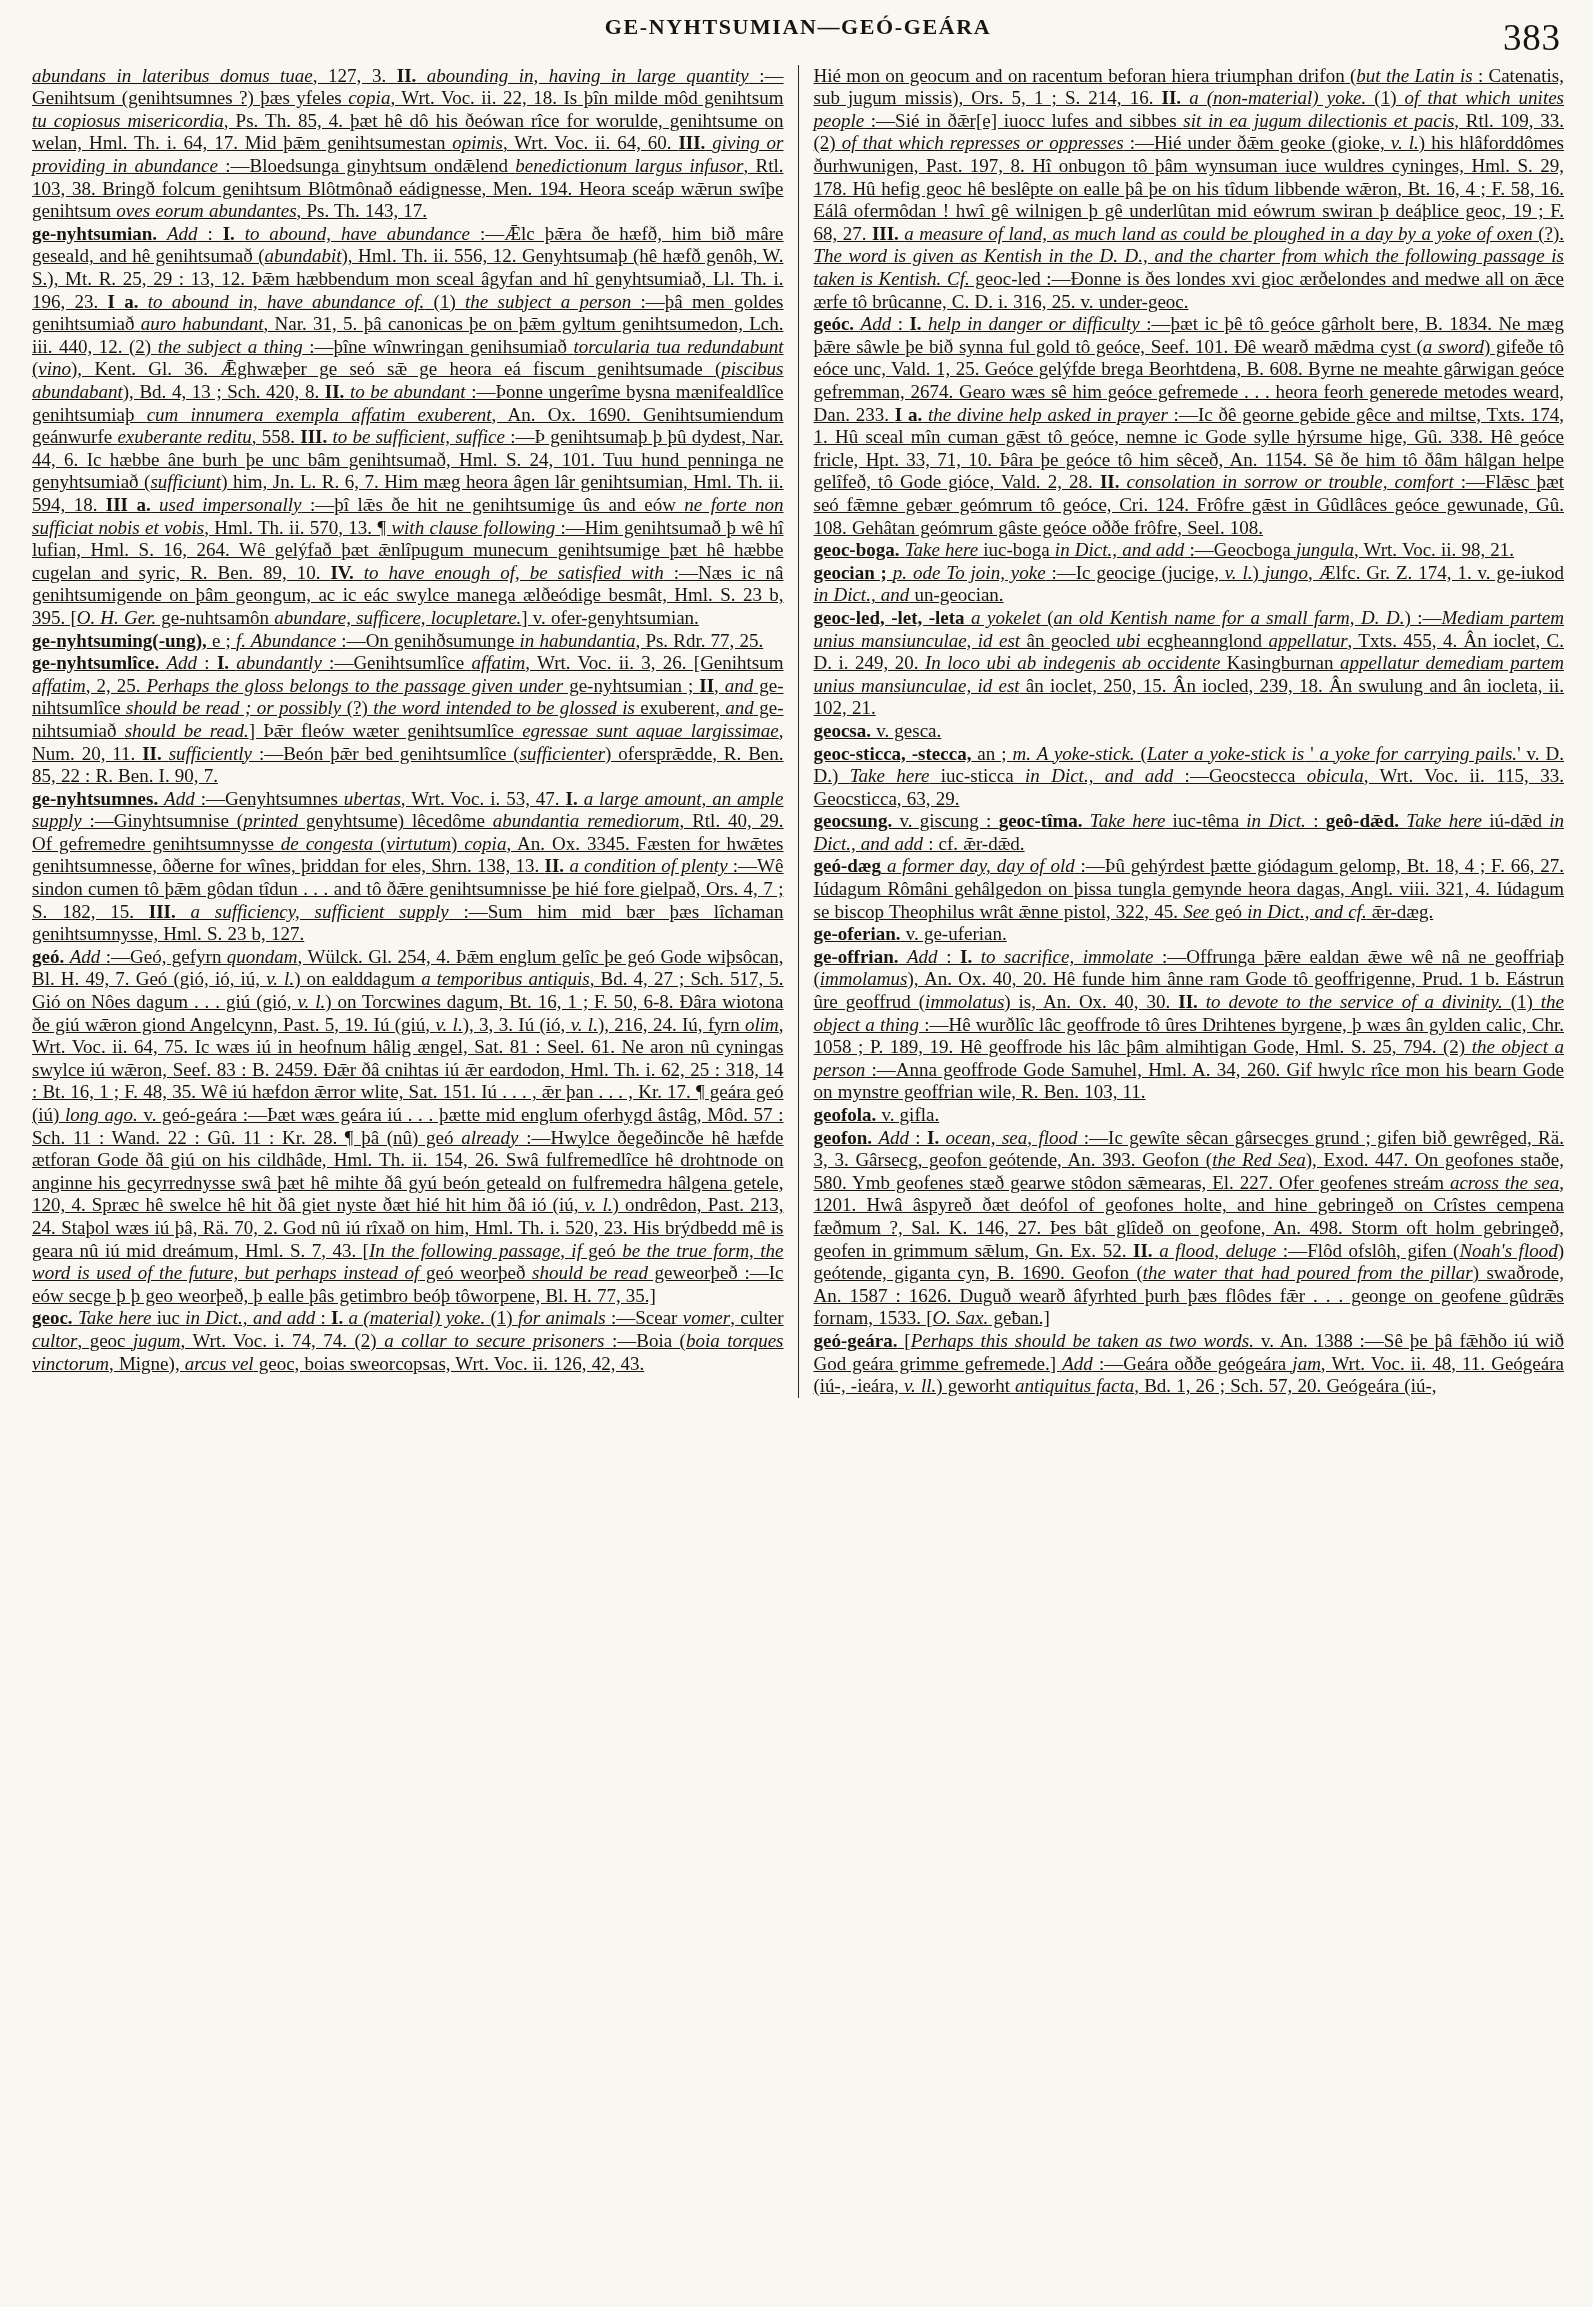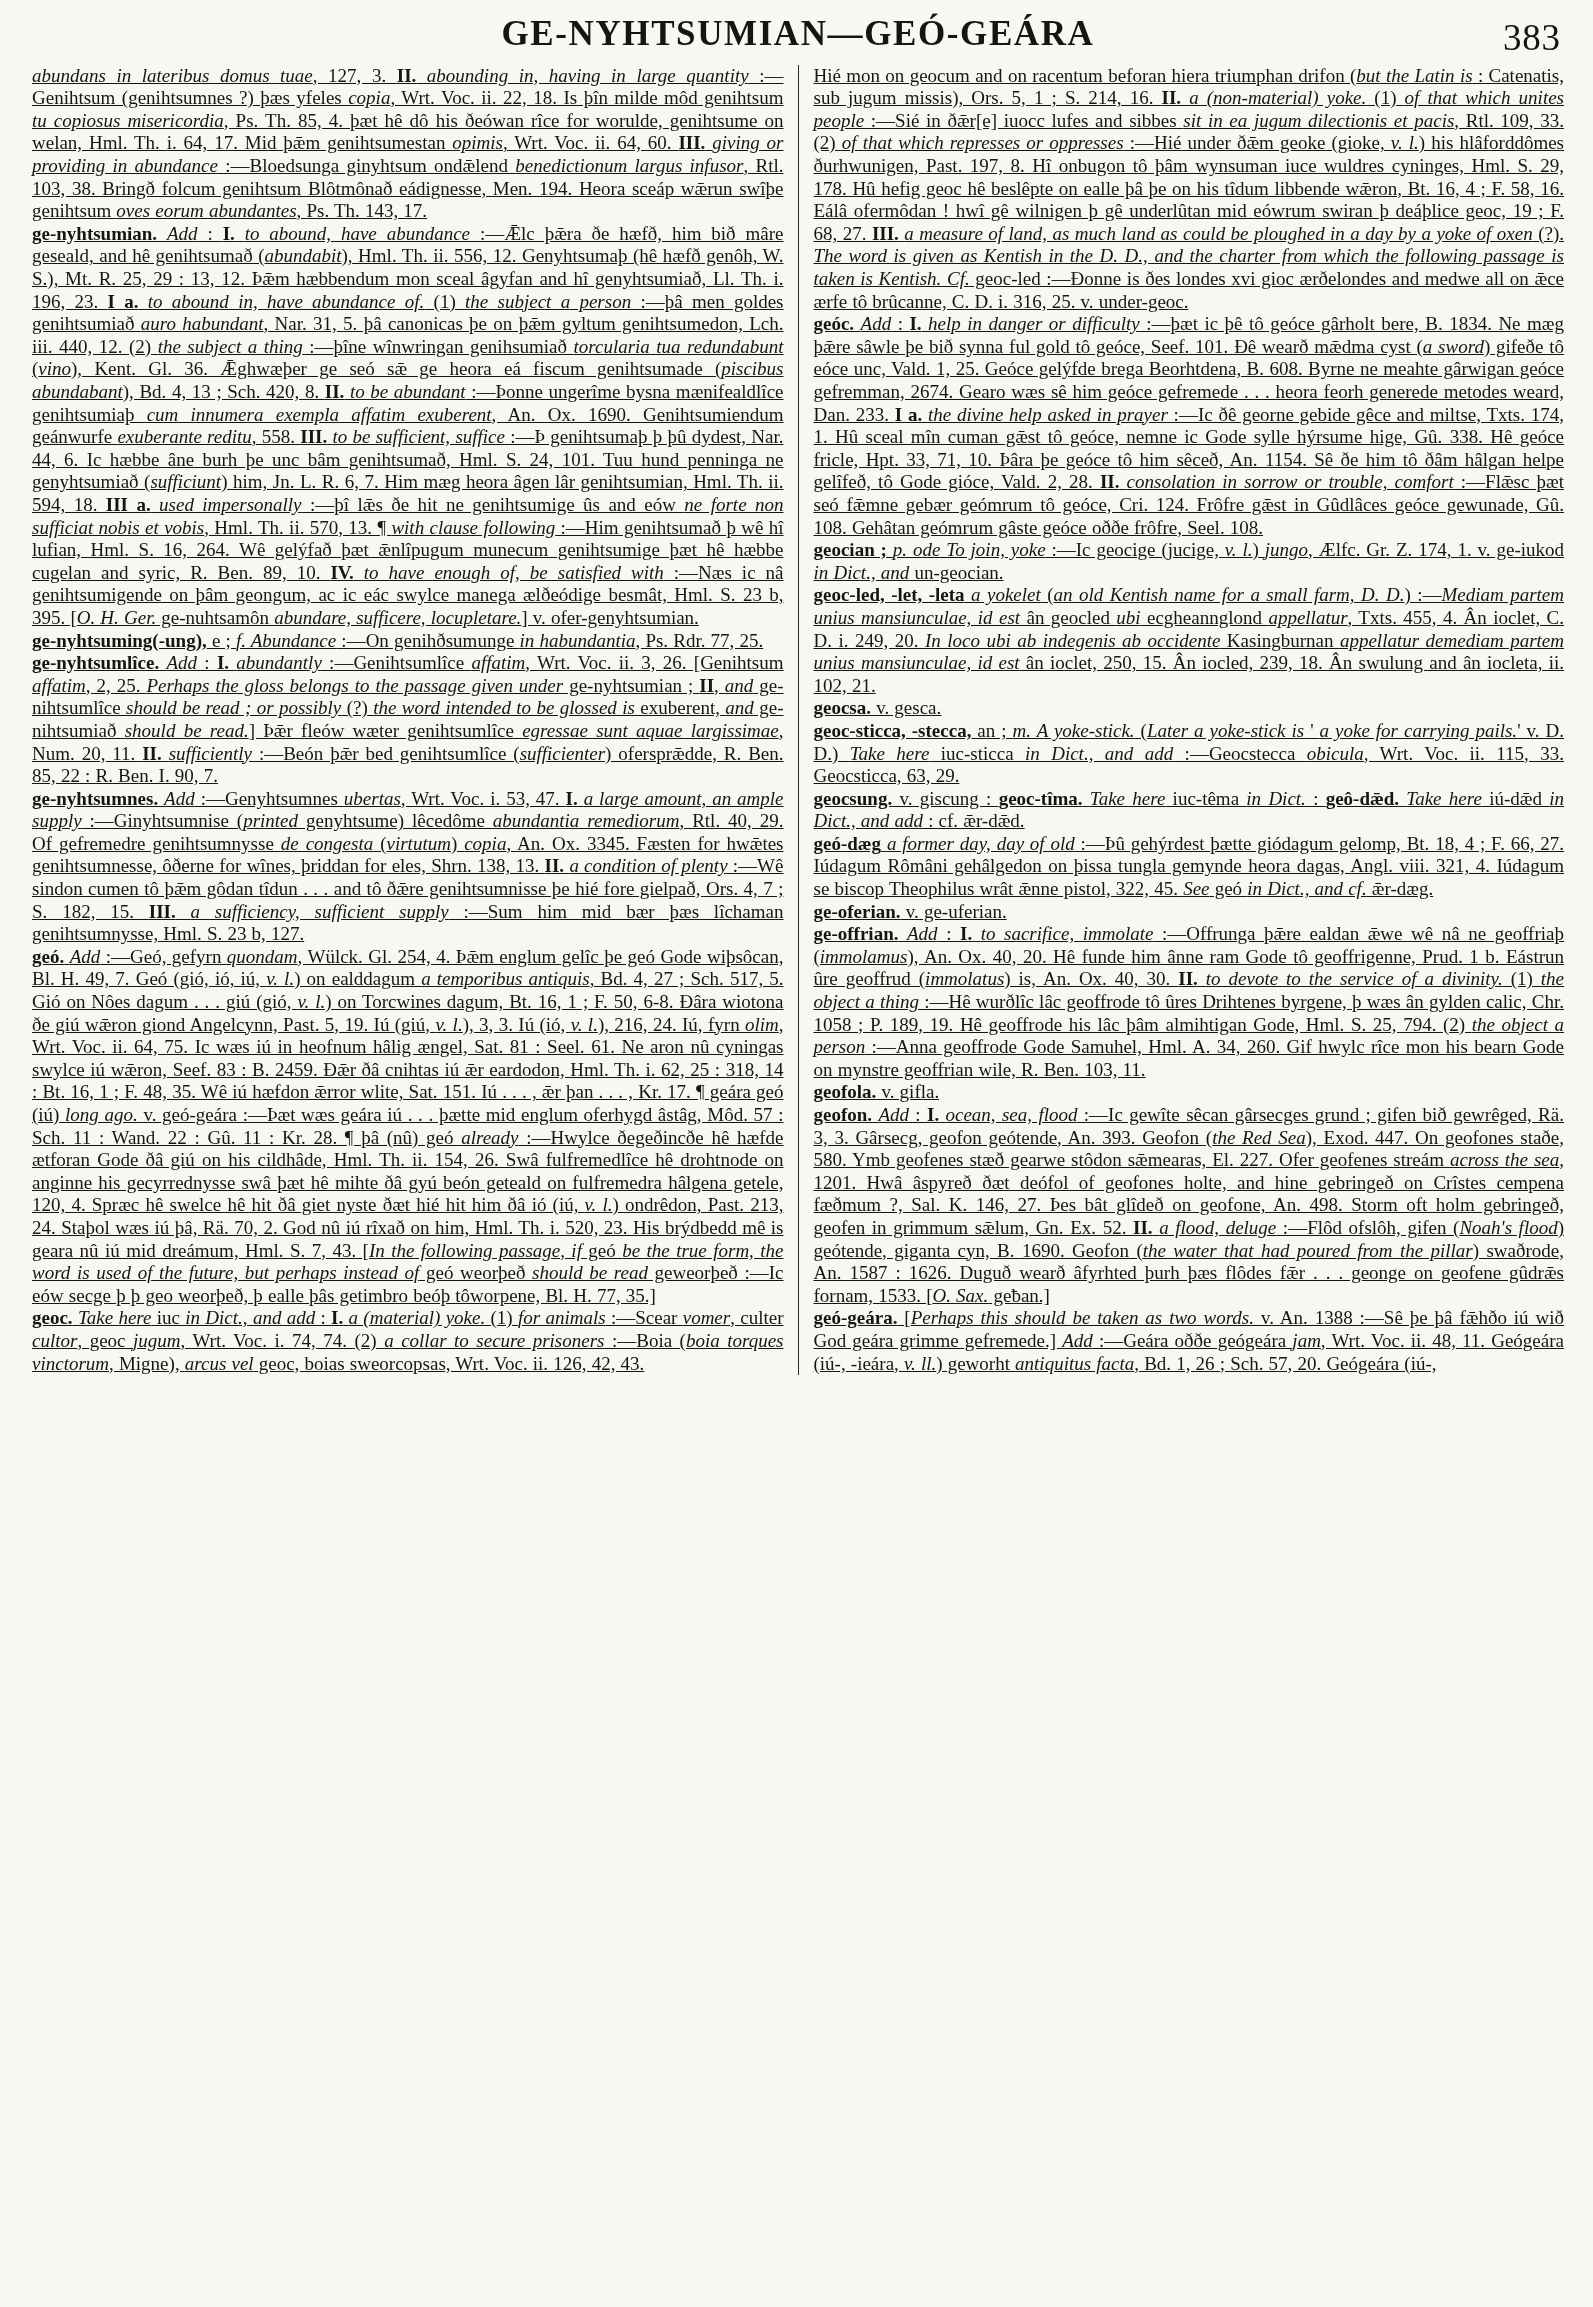--- a/index.html
+++ b/index.html
@@ -19,21 +19,21 @@
   }
   .running-head {
     position: relative;
     height: 47px;
     margin-bottom: 8px;
   }
   .head-title {
     position: absolute;
     left: 0; right: 0;
     text-align: center;
-    font-size: 35px;
+    font-size: 22px;
     font-weight: bold;
     letter-spacing: 1.6px;
     top: 4.8px;
   }
   .page-num {
     position: absolute;
     right: 3.2px;
     top: 6.5px;
     font-size: 37px;
     letter-spacing: 0.8px;
@@ -71,20 +71,21 @@
         <p class="entry"><b class="hw">ge-nyhtsumian.</b> <i>Add</i> : <b>I.</b> <i>to abound, have abundance</i> :—Ǣlc þǣra ðe hæfð, him bið mâre geseald, and hê genihtsumað (<i>abundabit</i>), Hml. Th. ii. 556, 12. Genyhtsumaþ (hê hæfð genôh, W. S.), Mt. R. 25, 29 : 13, 12. Þǣm hæbbendum mon sceal âgyfan and hî genyhtsumiað, Ll. Th. i. 196, 23. <b>I a.</b> <i>to abound in, have abundance of.</i> (1) <i>the subject a person</i> :—þâ men goldes genihtsumiað <i>auro habundant</i>, Nar. 31, 5. þâ canonicas þe on þǣm gyltum genihtsumedon, Lch. iii. 440, 12. (2) <i>the subject a thing</i> :—þîne wînwringan genihsumiað <i>torcularia tua redundabunt</i> (<i>vino</i>), Kent. Gl. 36. Ǣghwæþer ge seó sǣ ge heora eá fiscum genihtsumade (<i>piscibus abundabant</i>), Bd. 4, 13 ; Sch. 420, 8. <b>II.</b> <i>to be abundant</i> :—Þonne ungerîme bysna mænifealdlîce genihtsumiaþ <i>cum innumera exempla affatim exuberent</i>, An. Ox. 1690. Genihtsumiendum geánwurfe <i>exuberante reditu</i>, 558. <b>III.</b> <i>to be sufficient, suffice</i> :—Þ genihtsumaþ þ þû dydest, Nar. 44, 6. Ic hæbbe âne burh þe unc bâm genihtsumað, Hml. S. 24, 101. Tuu hund penninga ne genyhtsumiað (<i>sufficiunt</i>) him, Jn. L. R. 6, 7. Him mæg heora âgen lâr genihtsumian, Hml. Th. ii. 594, 18. <b>III a.</b> <i>used impersonally</i> :—þî lǣs ðe hit ne genihtsumige ûs and eów <i>ne forte non sufficiat nobis et vobis</i>, Hml. Th. ii. 570, 13. ¶ <i>with clause following</i> :—Him genihtsumað þ wê hî lufian, Hml. S. 16, 264. Wê gelýfað þæt ǣnlîpugum munecum genihtsumige þæt hê hæbbe cugelan and syric, R. Ben. 89, 10. <b>IV.</b> <i>to have enough of, be satisfied with</i> :—Næs ic nâ genihtsumigende on þâm geongum, ac ic eác swylce manega ælðeódige besmât, Hml. S. 23 b, 395. [<i>O. H. Ger.</i> ge-nuhtsamôn <i>abundare, sufficere, locupletare.</i>] v. ofer-genyhtsumian.</p>
         <p class="entry"><b class="hw">ge-nyhtsuming(-ung),</b> e ; <i>f. Abundance</i> :—On genihðsumunge <i>in habundantia</i>, Ps. Rdr. 77, 25.</p>
         <p class="entry"><b class="hw">ge-nyhtsumlîce.</b> <i>Add</i> : <b>I.</b> <i>abundantly</i> :—Genihtsumlîce <i>affatim</i>, Wrt. Voc. ii. 3, 26. [Genihtsum <i>affatim</i>, 2, 25. <i>Perhaps the gloss belongs to the passage given under</i> ge-nyhtsumian ; <b>II</b>, <i>and</i> ge-nihtsumlîce <i>should be read ; or possibly</i> (?) <i>the word intended to be glossed is</i> exuberent, <i>and</i> ge-nihtsumiað <i>should be read.</i>] Þǣr fleów wæter genihtsumlîce <i>egressae sunt aquae largissimae</i>, Num. 20, 11. <b>II.</b> <i>sufficiently</i> :—Beón þǣr bed genihtsumlîce (<i>sufficienter</i>) ofersprǣdde, R. Ben. 85, 22 : R. Ben. I. 90, 7.</p>
         <p class="entry"><b class="hw">ge-nyhtsumnes.</b> <i>Add</i> :—Genyhtsumnes <i>ubertas</i>, Wrt. Voc. i. 53, 47. <b>I.</b> <i>a large amount, an ample supply</i> :—Ginyhtsumnise (<i>printed</i> genyhtsume) lêcedôme <i>abundantia remediorum</i>, Rtl. 40, 29. Of gefremedre genihtsumnysse <i>de congesta</i> (<i>virtutum</i>) <i>copia</i>, An. Ox. 3345. Fæsten for hwǣtes genihtsumnesse, ôðerne for wînes, þriddan for eles, Shrn. 138, 13. <b>II.</b> <i>a condition of plenty</i> :—Wê sindon cumen tô þǣm gôdan tîdun . . . and tô ðǣre genihtsumnisse þe hié fore gielpað, Ors. 4, 7 ; S. 182, 15. <b>III.</b> <i>a sufficiency, sufficient supply</i> :—Sum him mid bær þæs lîchaman genihtsumnysse, Hml. S. 23 b, 127.</p>
         <p class="entry"><b class="hw">geó.</b> <i>Add</i> :—Geó, gefyrn <i>quondam</i>, Wülck. Gl. 254, 4. Þǣm englum gelîc þe geó Gode wiþsôcan, Bl. H. 49, 7. Geó (gió, ió, iú, <i>v. l.</i>) on ealddagum <i>a temporibus antiquis</i>, Bd. 4, 27 ; Sch. 517, 5. Gió on Nôes dagum . . . giú (gió, <i>v. l.</i>) on Torcwines dagum, Bt. 16, 1 ; F. 50, 6-8. Ðâra wiotona ðe giú wǣron giond Angelcynn, Past. 5, 19. Iú (giú, <i>v. l.</i>), 3, 3. Iú (ió, <i>v. l.</i>), 216, 24. Iú, fyrn <i>olim</i>, Wrt. Voc. ii. 64, 75. Ic wæs iú in heofnum hâlig ængel, Sat. 81 : Seel. 61. Ne aron nû cyningas swylce iú wǣron, Seef. 83 : B. 2459. Ðǣr ðâ cnihtas iú ǣr eardodon, Hml. Th. i. 62, 25 : 318, 14 : Bt. 16, 1 ; F. 48, 35. Wê iú hæfdon ǣrror wlite, Sat. 151. Iú . . . , ǣr þan . . . , Kr. 17. ¶ geára geó (iú) <i>long ago.</i> v. geó-geára :—Þæt wæs geára iú . . . þætte mid englum oferhygd âstâg, Môd. 57 : Sch. 11 : Wand. 22 : Gû. 11 : Kr. 28. ¶ þâ (nû) geó <i>already</i> :—Hwylce ðegeðincðe hê hæfde ætforan Gode ðâ giú on his cildhâde, Hml. Th. ii. 154, 26. Swâ fulfremedlîce hê drohtnode on anginne his gecyrrednysse swâ þæt hê mihte ðâ gyú beón geteald on fulfremedra hâlgena getele, 120, 4. Spræc hê swelce hê hit ðâ giet nyste ðæt hié hit him ðâ ió (iú, <i>v. l.</i>) ondrêdon, Past. 213, 24. Staþol wæs iú þâ, Rä. 70, 2. God nû iú rîxað on him, Hml. Th. i. 520, 23. His brýdbedd mê is geara nû iú mid dreámum, Hml. S. 7, 43. [<i>In the following passage, if</i> geó <i>be the true form, the word is used of the future, but perhaps instead of</i> geó weorþeð <i>should be read</i> geweorþeð :—Ic eów secge þ þ geo weorþeð, þ ealle þâs getimbro beóþ tôworpene, Bl. H. 77, 35.]</p>
         <p class="entry"><b class="hw">geoc.</b> <i>Take here</i> iuc <i>in Dict., and add</i> : <b>I.</b> <i>a (material) yoke.</i> (1) <i>for animals</i> :—Scear <i>vomer</i>, culter <i>cultor</i>, geoc <i>jugum</i>, Wrt. Voc. i. 74, 74. (2) <i>a collar to secure prisoners</i> :—Boia (<i>boia torques vinctorum</i>, Migne), <i>arcus vel</i> geoc, boias sweorcopsas, Wrt. Voc. ii. 126, 42, 43.</p>
       </div>
     <div class="col col-right">
         <p class="entry">Hié mon on geocum and on racentum beforan hiera triumphan drifon (<i>but the Latin is</i> : Catenatis, sub jugum missis), Ors. 5, 1 ; S. 214, 16. <b>II.</b> <i>a (non-material) yoke.</i> (1) <i>of that which unites people</i> :—Sié in ðǣr[e] iuocc lufes and sibbes <i>sit in ea jugum dilectionis et pacis</i>, Rtl. 109, 33. (2) <i>of that which represses or oppresses</i> :—Hié under ðǣm geoke (gioke, <i>v. l.</i>) his hlâforddômes ðurhwunigen, Past. 197, 8. Hî onbugon tô þâm wynsuman iuce wuldres cyninges, Hml. S. 29, 178. Hû hefig geoc hê beslêpte on ealle þâ þe on his tîdum libbende wǣron, Bt. 16, 4 ; F. 58, 16. Eálâ ofermôdan ! hwî gê wilnigen þ gê underlûtan mid eówrum swiran þ deáþlice geoc, 19 ; F. 68, 27. <b>III.</b> <i>a measure of land, as much land as could be ploughed in a day by a yoke of oxen</i> (?). <i>The word is given as Kentish in the D. D., and the charter from which the following passage is taken is Kentish. Cf.</i> geoc-led :—Ðonne is ðes londes xvi gioc ærðelondes and medwe all on ǣce ærfe tô brûcanne, C. D. i. 316, 25. v. under-geoc.</p>
         <p class="entry"><b class="hw">geóc.</b> <i>Add</i> : <b>I.</b> <i>help in danger or difficulty</i> :—þæt ic þê tô geóce gârholt bere, B. 1834. Ne mæg þǣre sâwle þe bið synna ful gold tô geóce, Seef. 101. Ðê wearð mǣdma cyst (<i>a sword</i>) gifeðe tô eóce unc, Vald. 1, 25. Geóce gelýfde brega Beorhtdena, B. 608. Byrne ne meahte gârwigan geóce gefremman, 2674. Gearo wæs sê him geóce gefremede . . . heora feorh generede metodes weard, Dan. 233. <b>I a.</b> <i>the divine help asked in prayer</i> :—Ic ðê georne gebide gêce and miltse, Txts. 174, 1. Hû sceal mîn cuman gǣst tô geóce, nemne ic Gode sylle hýrsume hige, Gû. 338. Hê geóce fricle, Hpt. 33, 71, 10. Þâra þe geóce tô him sêceð, An. 1154. Sê ðe him tô ðâm hâlgan helpe gelîfeð, tô Gode gióce, Vald. 2, 28. <b>II.</b> <i>consolation in sorrow or trouble, comfort</i> :—Flǣsc þæt seó fǣmne gebær geómrum tô geóce, Cri. 124. Frôfre gǣst in Gûdlâces geóce gewunade, Gû. 108. Gehâtan geómrum gâste geóce oððe frôfre, Seel. 108.</p>
+        <p class="entry"><b class="hw">geoc-boga.</b> <i>Take here</i> iuc-boga <i>in Dict., and add</i> :—Geocboga <i>jungula</i>, Wrt. Voc. ii. 98, 21.</p>
         <p class="entry"><b class="hw">geocian ;</b> <i>p. ode To join, yoke</i> :—Ic geocige (jucige, <i>v. l.</i>) <i>jungo</i>, Ælfc. Gr. Z. 174, 1. v. ge-iukod <i>in Dict., and</i> un-geocian.</p>
         <p class="entry"><b class="hw">geoc-led, -let, -leta</b> <i>a yokelet</i> (<i>an old Kentish name for a small farm, D. D.</i>) :—<i>Mediam partem unius mansiunculae, id est</i> ân geocled <i>ubi</i> ecgheannglond <i>appellatur</i>, Txts. 455, 4. Ân ioclet, C. D. i. 249, 20. <i>In loco ubi ab indegenis ab occidente</i> Kasingburnan <i>appellatur demediam partem unius mansiunculae, id est</i> ân ioclet, 250, 15. Ân iocled, 239, 18. Ân swulung and ân iocleta, ii. 102, 21.</p>
         <p class="entry"><b class="hw">geocsa.</b> v. gesca.</p>
         <p class="entry"><b class="hw">geoc-sticca, -stecca,</b> an ; <i>m. A yoke-stick.</i> (<i>Later a yoke-stick is</i> ' <i>a yoke for carrying pails.</i>' v. D. D.) <i>Take here</i> iuc-sticca <i>in Dict., and add</i> :—Geocstecca <i>obicula</i>, Wrt. Voc. ii. 115, 33. Geocsticca, 63, 29.</p>
         <p class="entry"><b class="hw">geocsung.</b> v. giscung : <b>geoc-tîma.</b> <i>Take here</i> iuc-têma <i>in Dict.</i> : <b>geô-dǣd.</b> <i>Take here</i> iú-dǣd <i>in Dict., and add</i> : cf. ǣr-dǣd.</p>
         <p class="entry"><b class="hw">geó-dæg</b> <i>a former day, day of old</i> :—Þû gehýrdest þætte giódagum gelomp, Bt. 18, 4 ; F. 66, 27. Iúdagum Rômâni gehâlgedon on þissa tungla gemynde heora dagas, Angl. viii. 321, 4. Iúdagum se biscop Theophilus wrât ǣnne pistol, 322, 45. <i>See</i> geó <i>in Dict., and cf.</i> ǣr-dæg.</p>
         <p class="entry"><b class="hw">ge-oferian.</b> v. ge-uferian.</p>
         <p class="entry"><b class="hw">ge-offrian.</b> <i>Add</i> : <b>I.</b> <i>to sacrifice, immolate</i> :—Offrunga þǣre ealdan ǣwe wê nâ ne geoffriaþ (<i>immolamus</i>), An. Ox. 40, 20. Hê funde him ânne ram Gode tô geoffrigenne, Prud. 1 b. Eástrun ûre geoffrud (<i>immolatus</i>) is, An. Ox. 40, 30. <b>II.</b> <i>to devote to the service of a divinity.</i> (1) <i>the object a thing</i> :—Hê wurðlîc lâc geoffrode tô ûres Drihtenes byrgene, þ wæs ân gylden calic, Chr. 1058 ; P. 189, 19. Hê geoffrode his lâc þâm almihtigan Gode, Hml. S. 25, 794. (2) <i>the object a person</i> :—Anna geoffrode Gode Samuhel, Hml. A. 34, 260. Gif hwylc rîce mon his bearn Gode on mynstre geoffrian wile, R. Ben. 103, 11.</p>
         <p class="entry"><b class="hw">geofola.</b> v. gifla.</p>
         <p class="entry"><b class="hw">geofon.</b> <i>Add</i> : <b>I.</b> <i>ocean, sea, flood</i> :—Ic gewîte sêcan gârsecges grund ; gifen bið gewrêged, Rä. 3, 3. Gârsecg, geofon geótende, An. 393. Geofon (<i>the Red Sea</i>), Exod. 447. On geofones staðe, 580. Ymb geofenes stæð gearwe stôdon sǣmearas, El. 227. Ofer geofenes streám <i>across the sea</i>, 1201. Hwâ âspyreð ðæt deófol of geofones holte, and hine gebringeð on Crîstes cempena fæðmum ?, Sal. K. 146, 27. Þes bât glîdeð on geofone, An. 498. Storm oft holm gebringeð, geofen in grimmum sǣlum, Gn. Ex. 52. <b>II.</b> <i>a flood, deluge</i> :—Flôd ofslôh, gifen (<i>Noah's flood</i>) geótende, giganta cyn, B. 1690. Geofon (<i>the water that had poured from the pillar</i>) swaðrode, An. 1587 : 1626. Duguð wearð âfyrhted þurh þæs flôdes fǣr . . . geonge on geofene gûdrǣs fornam, 1533. [<i>O. Sax.</i> geƀan.]</p>

